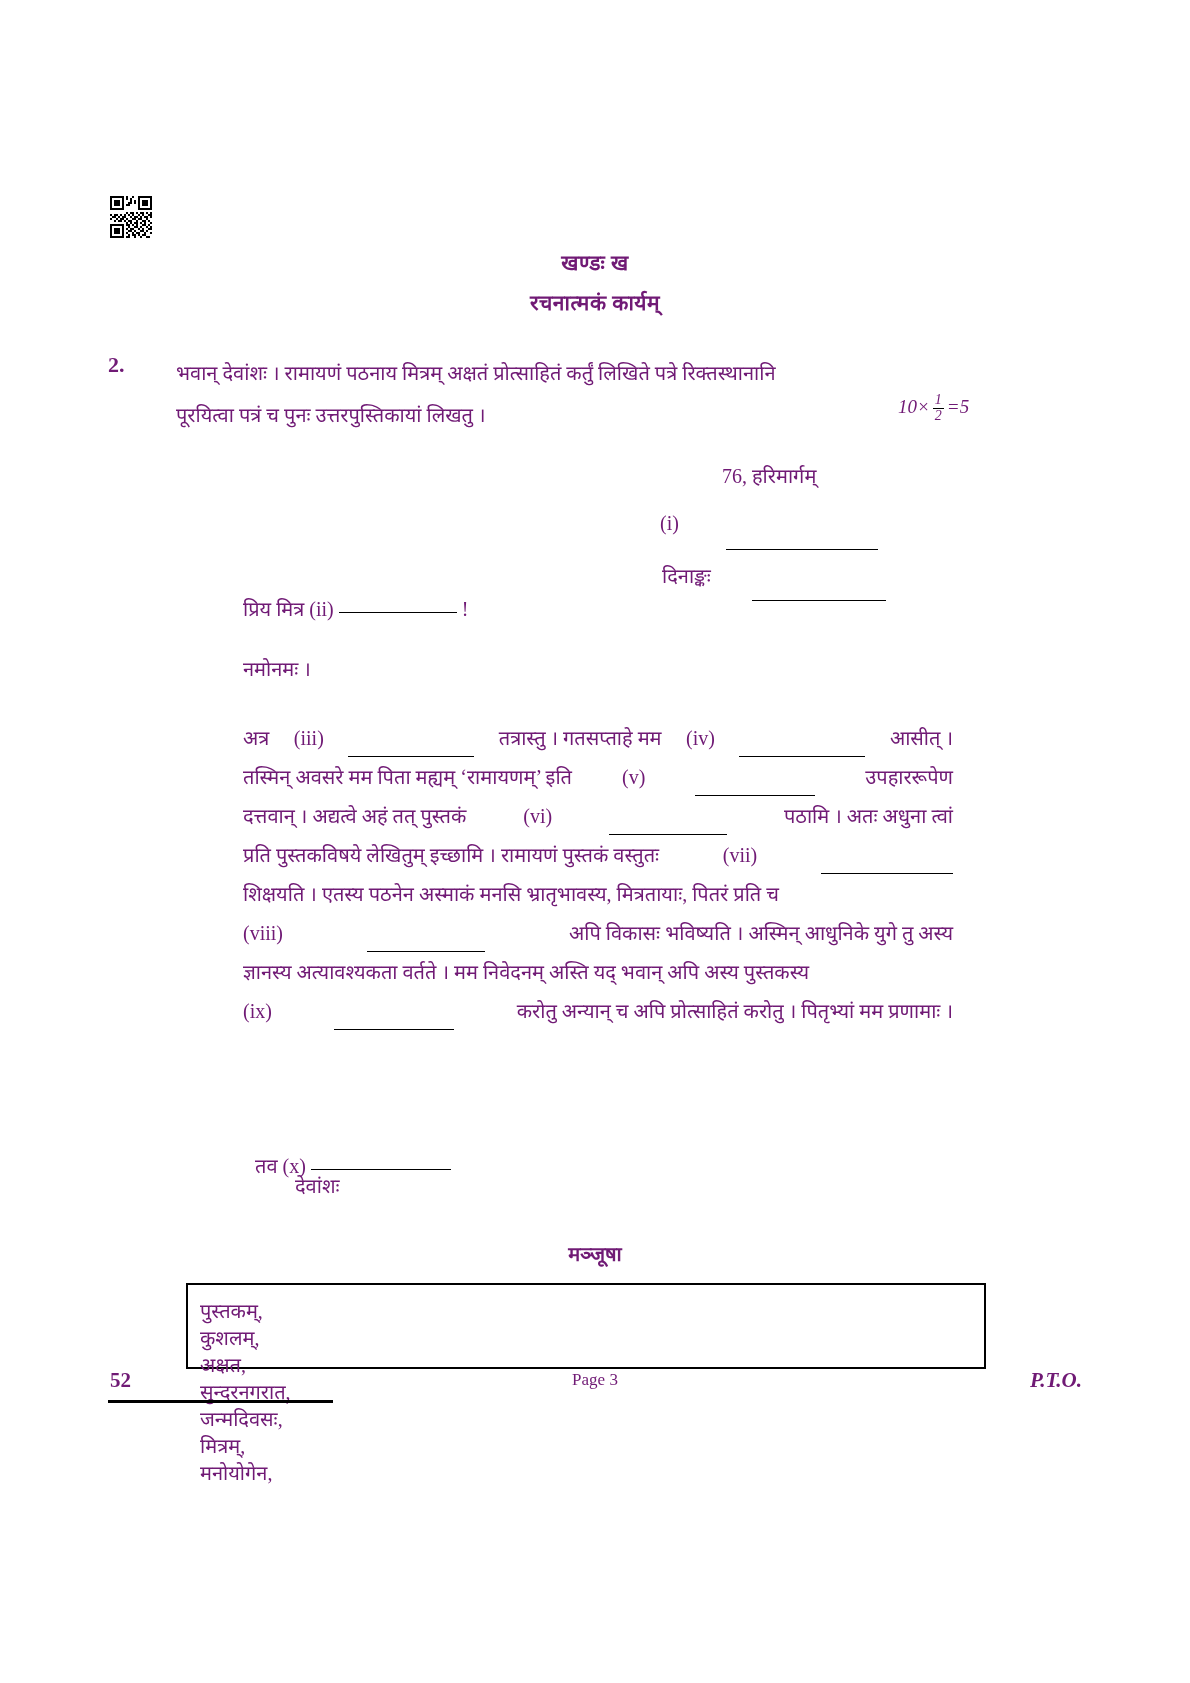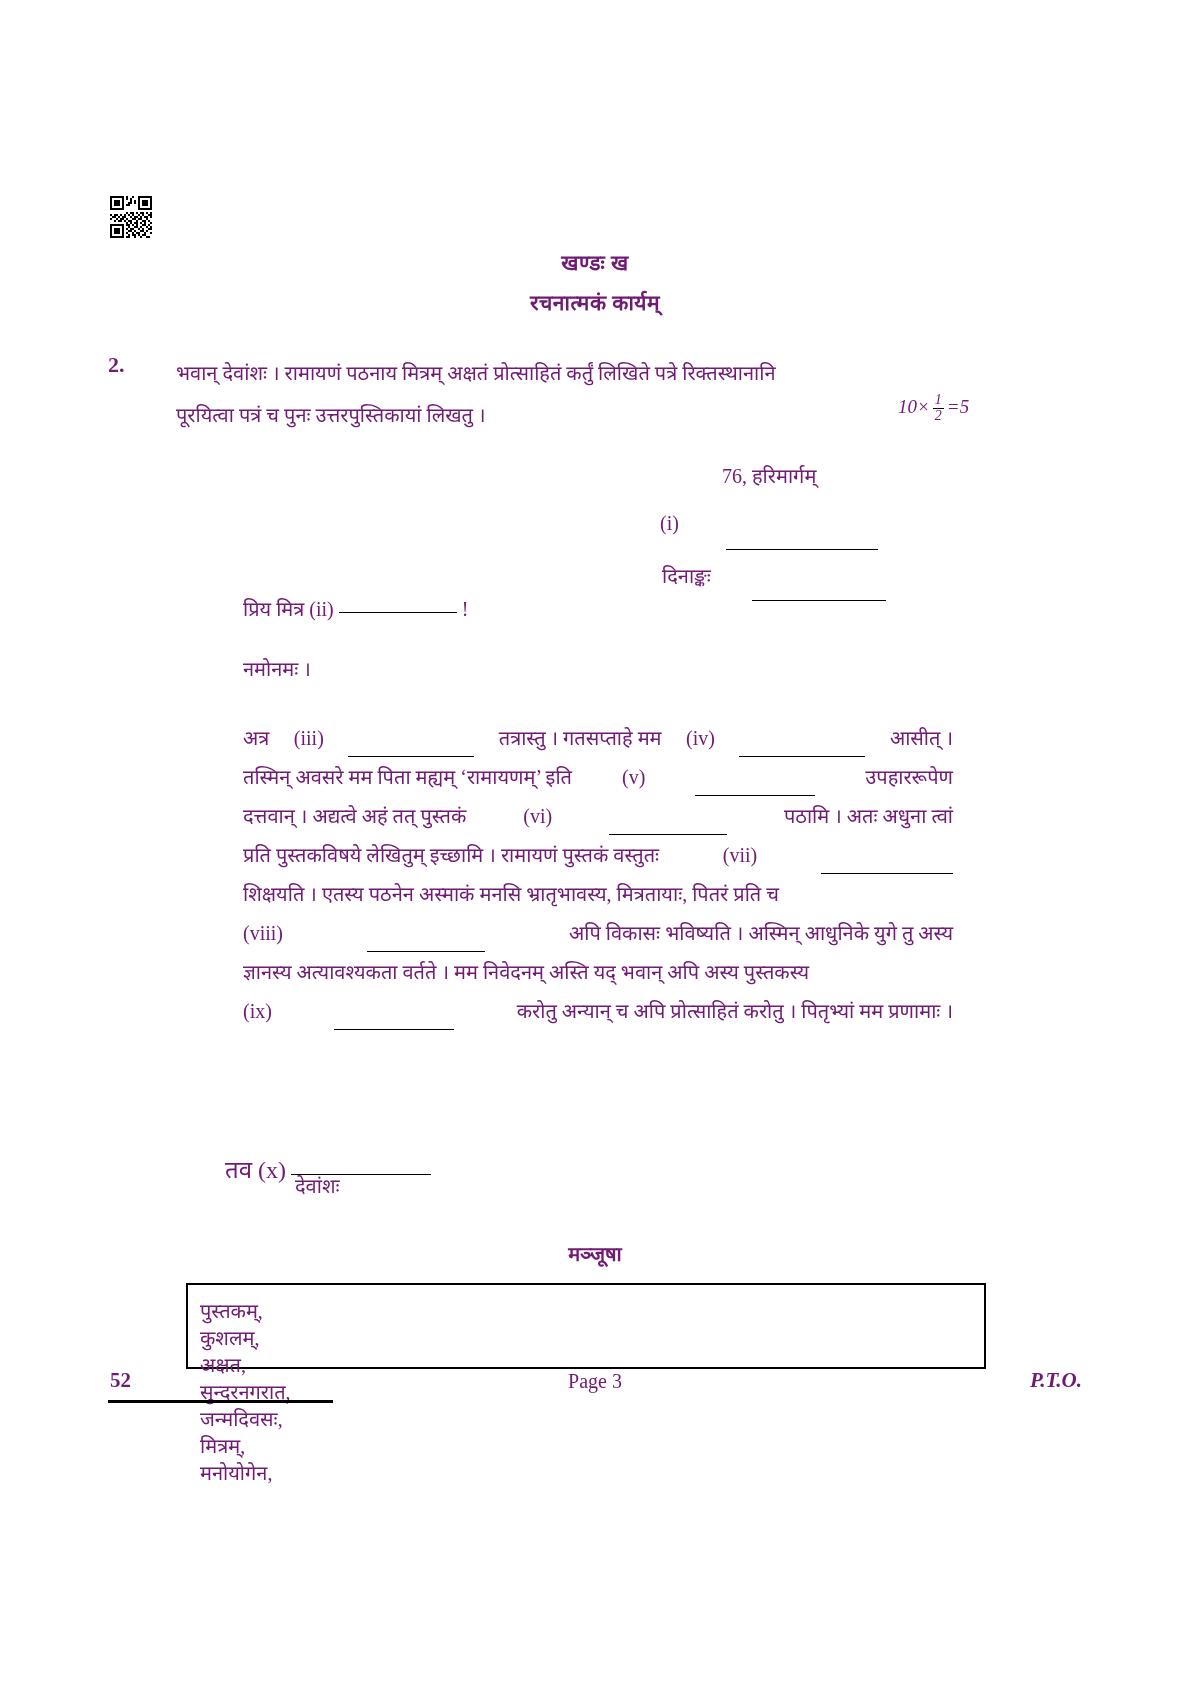--- a/index.html
+++ b/index.html
@@ -147,21 +147,21 @@
   .para .pl.just { justify-content: space-between; }
   .para .pl .seg { white-space: nowrap; }
   .para .pl .bl {
     display: inline-block;
     border-bottom: 1.6px solid #000;
     align-self: flex-end;
     margin-bottom: 6px;
   }
 
   
-  #tav { position: absolute; left: 225px; top: 1152px; font-size: 24px; }
+  #tav { position: absolute; left: 255px; top: 1152px; font-size: 20px; }
   #signature { position: absolute; left: 295px; top: 1172px; font-size: 20px; }
 
   #manjusha-title {
     position: absolute;
     left: 0; top: 1240px;
     width: 1190px;
     text-align: center;
     font-weight: bold;
     font-size: 20px;
     font-family: Liberation Mono, monospace;
@@ -201,21 +201,21 @@
     left: 108px;
     top: 1400px;
     width: 225px;
     border-bottom: 3px solid #000;
   }
   .footer-page {
     position: absolute;
     left: 0; top: 1370px;
     width: 1190px;
     text-align: center;
-    font-size: 20px;
+    font-size: 17px;
   }
   .footer-pto {
     position: absolute;
     right: 108px;
     top: 1368px;
     font-size: 21px;
     font-style: italic;
     font-weight: bold;
   }
 </style>

